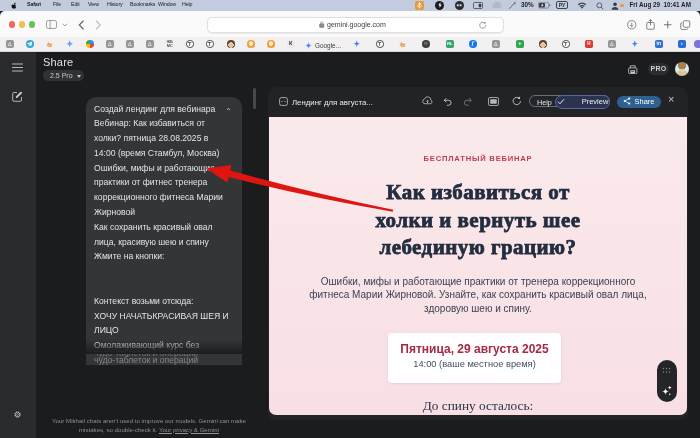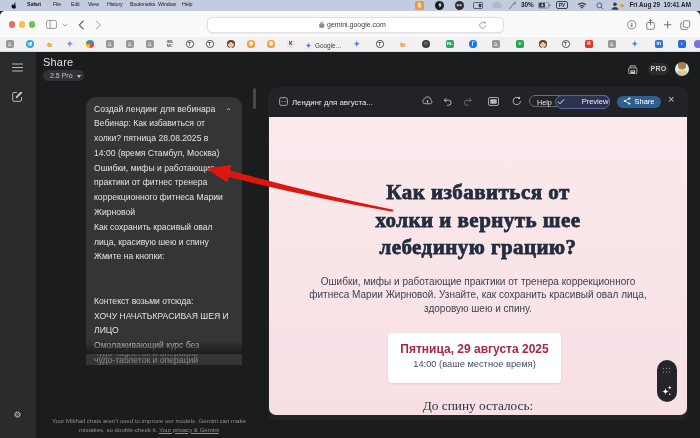--- a/index.html
+++ b/index.html
@@ -397,20 +397,21 @@
     <div id="sharebtn"><svg width="8" height="8" viewBox="0 0 16 16" style="vertical-align:-1.5px; margin-right:3px;">
           <g fill="#fff">
             <circle cx="12.5" cy="3" r="2.2"></circle>
             <circle cx="3.5" cy="8" r="2.2"></circle>
             <circle cx="12.5" cy="13" r="2.2"></circle>
             <path stroke="#fff" stroke-width="1.4" d="M3.5 8l9-5M3.5 8l9 5"></path>
           </g>
         </svg>Share</div>
     <div id="pclose">×</div>
     <div id="pink">
+      <div id="label">БЕСПЛАТНЫЙ ВЕБИНАР</div>
       <div id="h1">Как избавиться от<br>холки и вернуть шее<br>лебединую грацию?</div>
       <div id="para">Ошибки, мифы и работающие практики от тренера коррекционного<br>
 фитнеса Марии Жирновой. Узнайте, как сохранить красивый овал лица,<br>
 здоровую шею и спину.</div>
       <div id="card">
         <div class="d">Пятница, 29 августа 2025</div>
         <div class="t">14:00 (ваше местное время)</div>
       </div>
       <div id="count">До спину осталось:</div>
     </div>

